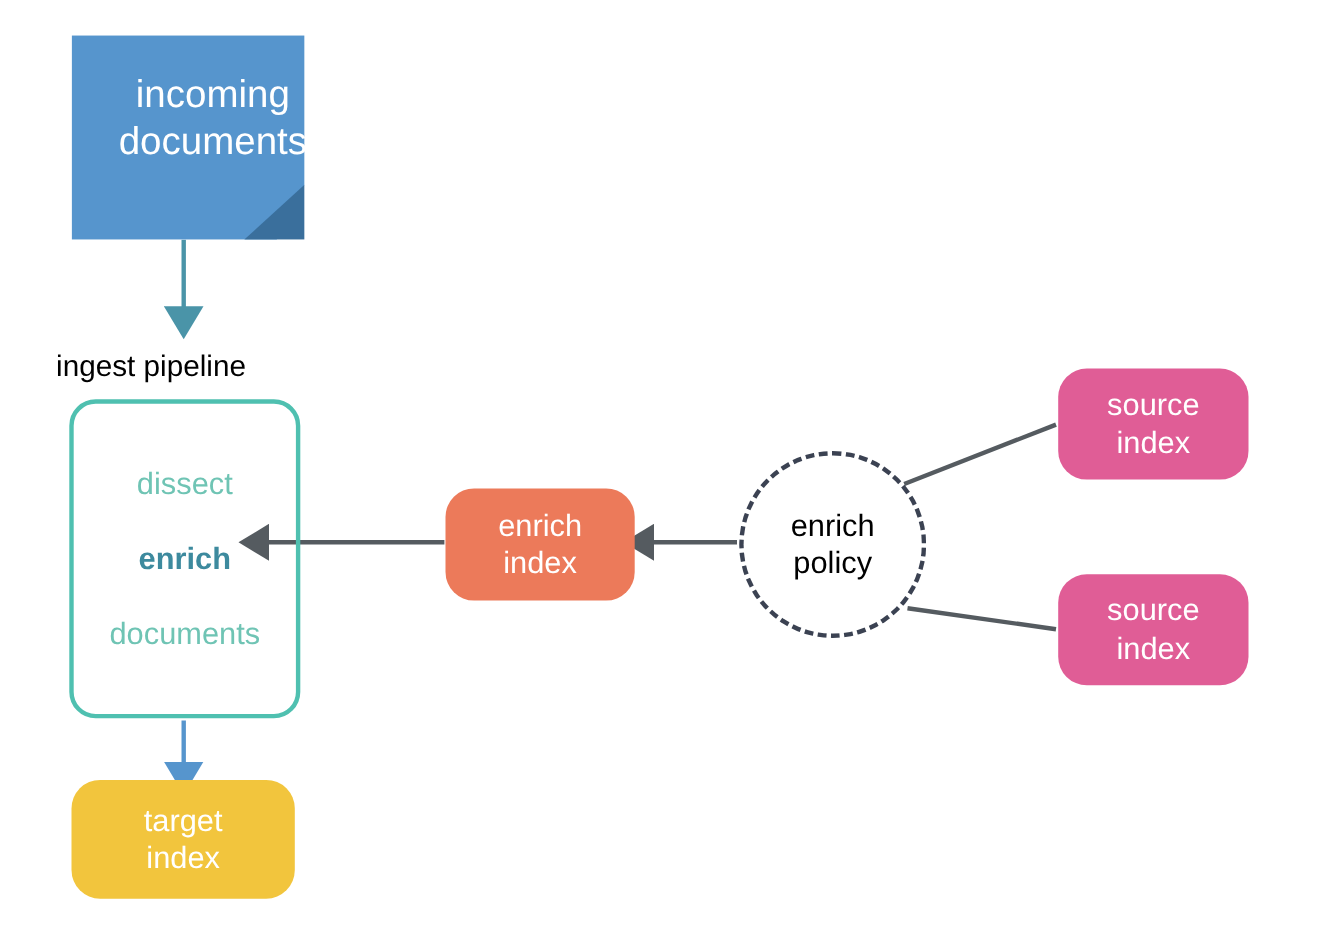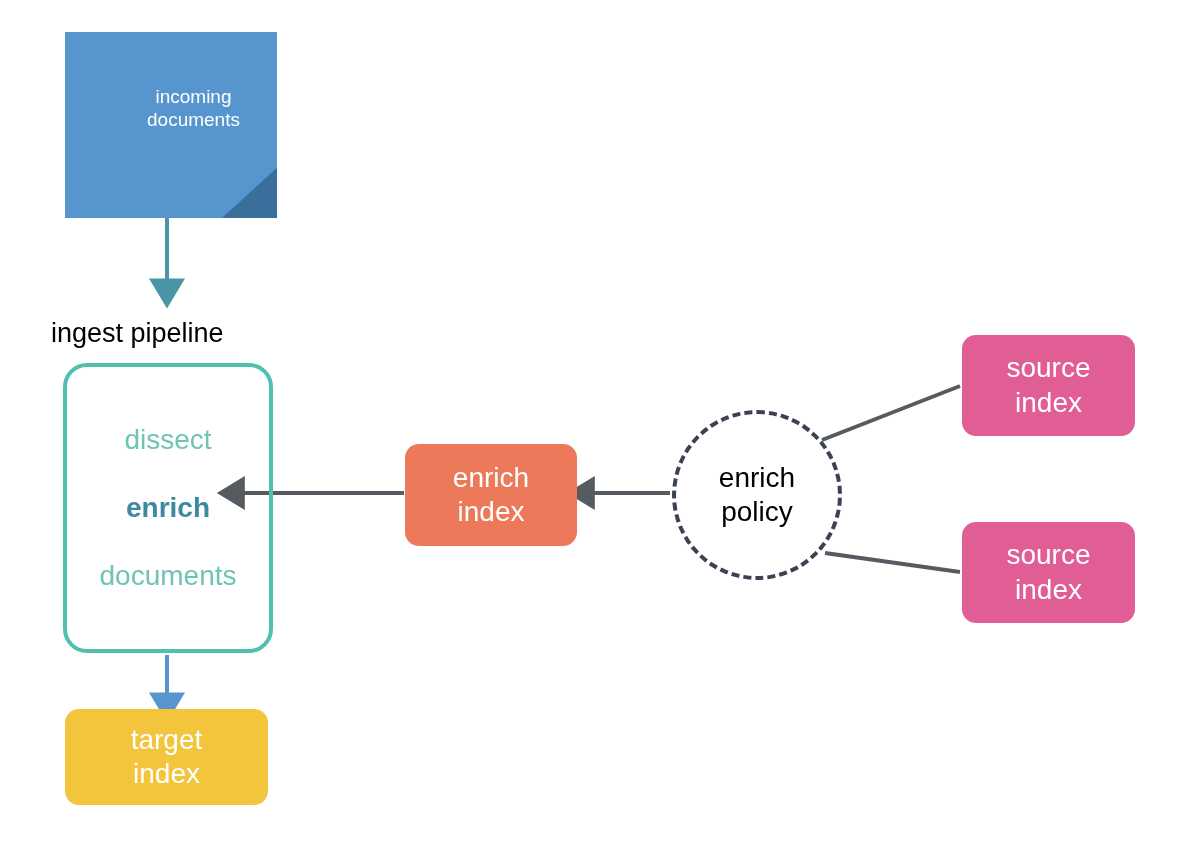--- a/index.html
+++ b/index.html
@@ -54,21 +54,21 @@
   .doc-label {
     position: absolute;
     inset: 0;
     display: flex;
     flex-direction: column;
     align-items: center;
     justify-content: center;
     padding-bottom: 34px;
     box-sizing: border-box;
     color: #ffffff;
-    font-size: 19px;
+    font-size: 35px;
     line-height: 1.22;
     text-align: center;
     white-space: pre-line;
     padding-left: 45px;
   }
 
   
   .caption {
     position: absolute;
     left: 51px;
@@ -116,33 +116,33 @@
     font-weight: bold;
   }
 
   
   .box {
     position: absolute;
     display: flex;
     flex-direction: column;
     align-items: center;
     justify-content: center;
-    border-radius: 14px;
+    border-radius: 26px;
     color: #ffffff;
     font-size: 28px;
     line-height: 1.22;
     text-align: center;
     white-space: pre-line;
     box-sizing: border-box;
   }
   .box-target {
     left: 65px;
     top: 709px;
     width: 203px;
-    height: 96px;
+    height: 108px;
     background: #f2c53d;
   }
   .box-enrich {
     left: 405px;
     top: 444px;
     width: 172px;
     height: 102px;
     background: #ec7a5a;
   }
   .box-source-a {

